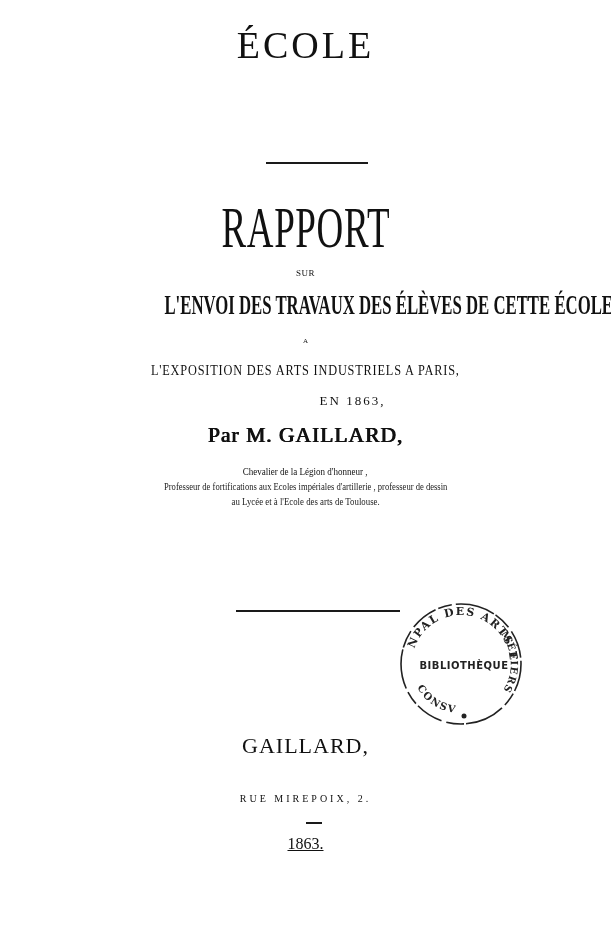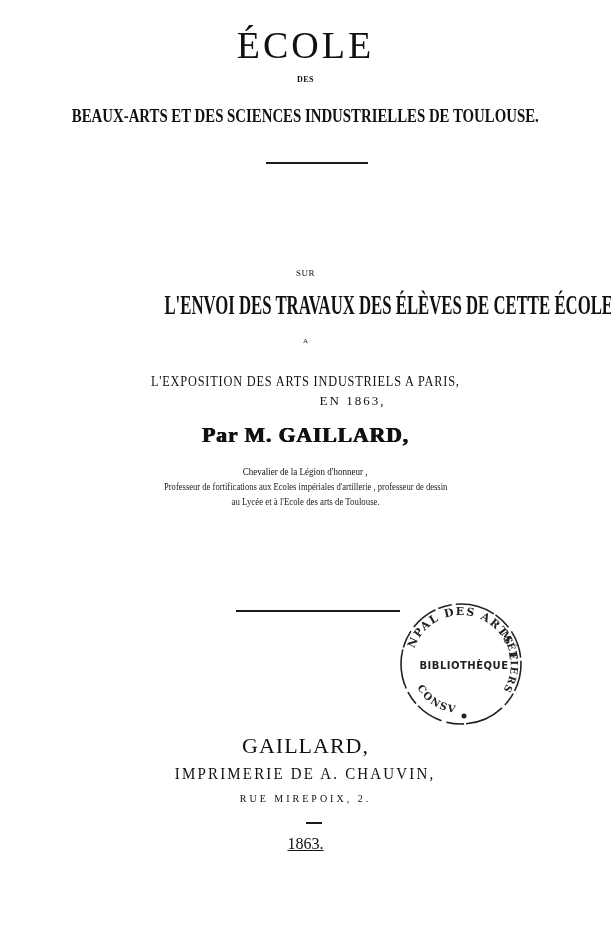--- a/index.html
+++ b/index.html
@@ -14,24 +14,24 @@
     #l-des { top: 76px; font-size: 8px; font-weight: bold; letter-spacing: 0.5px; }
     #l-beaux { top: 106px; font-size: 19px; font-weight: bold; }
     #l-beaux .cond { transform: scaleX(0.78); }
     #rule-top { left: 266px; width: 102px; top: 162px; }
     #l-rapport { top: 200px; font-size: 56px; letter-spacing: 1px; }
     #l-rapport .cond { transform: scaleX(0.66); }
     #l-sur { top: 269px; font-size: 9px; letter-spacing: 0.5px; }
     #l-envoi { top: 292px; font-size: 27px; font-weight: bold; padding-left: 27px; }
     #l-envoi .cond { transform: scaleX(0.62); }
     #l-a { top: 338px; font-size: 7px; }
-    #l-expo { top: 374px; font-size: 15px; letter-spacing: 1px; }
+    #l-expo { top: 363px; font-size: 15px; letter-spacing: 1px; }
     #l-expo .cond { transform: scaleX(0.82); }
     #l-en { top: 394px; font-size: 13px; letter-spacing: 2px; margin-left: 47px; }
-    #l-par { top: 424px; font-size: 22px; font-weight: 700; letter-spacing: 1px; }
+    #l-par { top: 424px; font-size: 22px; font-weight: 400; letter-spacing: 1px; }
     #l-par .cond { transform: scaleX(0.98); text-shadow: 0.6px 0 0 #111, -0.4px 0 0 #111; }
     #l-chev { top: 466px; font-size: 11px; }
     #l-chev .cond { transform: scaleX(0.82); }
     #l-prof { top: 481px; font-size: 11px; color: #222; }
     #l-prof .cond { transform: scaleX(0.78); }
     #l-lycee { top: 496px; font-size: 11px; color: #222; }
     #l-lycee .cond { transform: scaleX(0.8); }
     #rule-mid { left: 236px; width: 164px; top: 610px; height: 1.5px; }
 
     .stamp { position: absolute; left: 398px; top: 601px; width: 126px; height: 126px; }
@@ -43,25 +43,24 @@
     #l-rue { top: 794px; font-size: 10px; letter-spacing: 3px; }
     #rule-short { left: 306px; width: 16px; top: 822px; height: 2px; }
     #l-year { top: 836px; font-size: 16px; text-decoration: underline; }
   </style>
 </head>
 <body>
 
 <div class="page">
 
   <div id="l-ecole" class="line serif"><span>ÉCOLE</span></div>
-  <div id="l-des" class="line serif"><span>DES</span></div>
-  <div id="l-beaux" class="line serif"><span class="cond">BEAUX-ARTS ET DES SCIENCES INDUSTRIELLES DE TOULOUSE.</span></div>
 
   <div id="rule-top" class="rule"></div>
 
+  <div id="l-rapport" class="line serif"><span class="cond">RAPPORT</span></div>
   <div id="l-sur" class="line serif"><span>SUR</span></div>
   <div id="l-envoi" class="line serif"><span class="cond">L'ENVOI DES TRAVAUX DES ÉLÈVES DE CETTE ÉCOLE</span></div>
   <div id="l-a" class="line serif"><span>A</span></div>
   <div id="l-expo" class="line serif"><span class="cond">L'EXPOSITION DES ARTS INDUSTRIELS A PARIS,</span></div>
   <div id="l-en" class="line serif"><span>EN 1863,</span></div>
 
   <div id="l-par" class="line serif"><span class="cond">Par M. GAILLARD,</span></div>
   <div id="l-chev" class="line serif"><span class="cond">Chevalier de la Légion d'honneur ,</span></div>
   <div id="l-prof" class="line serif"><span class="cond">Professeur de fortifications aux Ecoles impériales d'artillerie , professeur de dessin</span></div>
   <div id="l-lycee" class="line serif"><span class="cond">au Lycée et à l'Ecole des arts de Toulouse.</span></div>
@@ -84,20 +83,19 @@
       </text>
       <text font-family="DejaVu Serif, serif" font-size="10" font-weight="bold" fill="#222222" letter-spacing="1.5">
         <textPath href="#arcBottom" startOffset="5%">CONSV</textPath>
       </text>
       <text x="66" y="68" text-anchor="middle" font-family="DejaVu Sans, sans-serif" font-size="10" font-weight="bold" fill="#222222" letter-spacing="0.5">BIBLIOTHÈQUE</text>
       <circle cx="66" cy="115" r="2.5" fill="#222222"></circle>
     </svg>
   </div>
 
   <div id="l-toulouse" class="line serif"><span>GAILLARD,</span></div>
-  <div id="l-imp" class="line serif"><span class="cond">IMPRIMERIE DE A. CHAUVIN,</span></div>
   <div id="l-rue" class="line serif"><span>RUE MIREPOIX, 2.</span></div>
 
   <div id="rule-short" class="rule"></div>
 
   <div id="l-year" class="line serif"><span>1863.</span></div>
 
 </div>
 
 </body></html>

